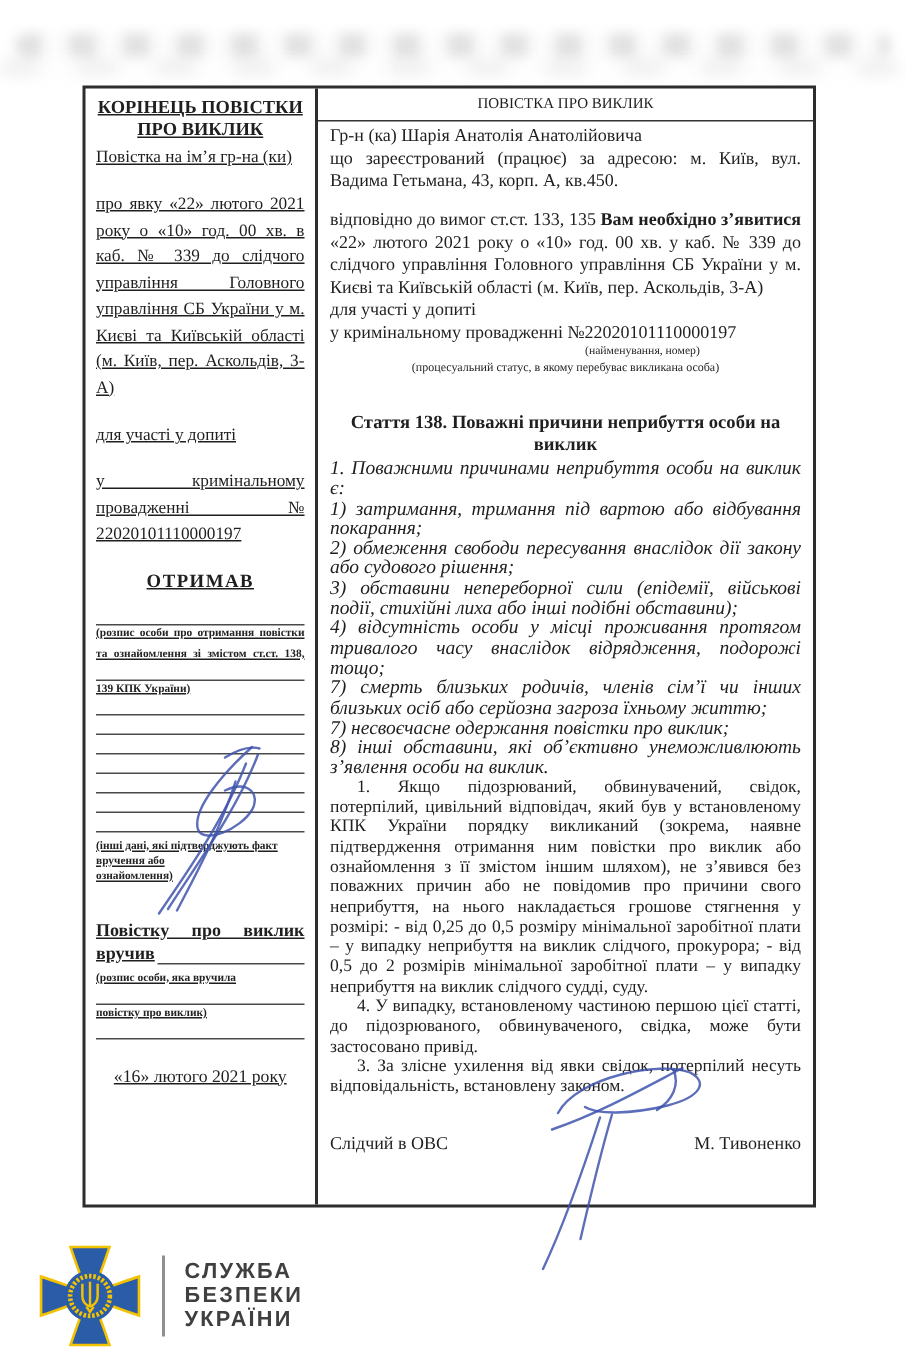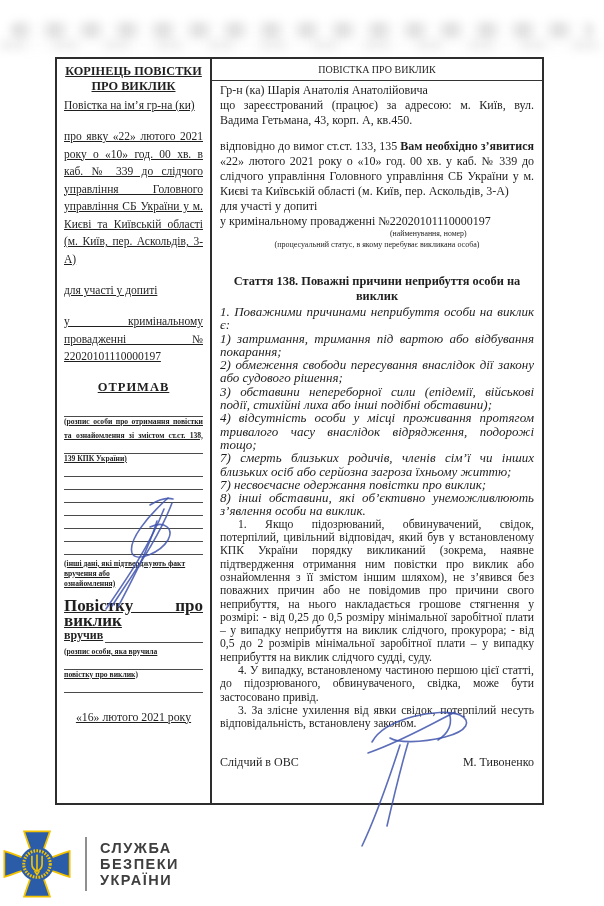--- a/index.html
+++ b/index.html
@@ -33,21 +33,21 @@
   .s-line { line-height:17px; }
   .s-par { text-align:justify; line-height:17.5px; }
   .mt  { margin-top:14px; }
   .mt2 { margin-top:4px; }
   .received { text-align:center; font-weight:bold; font-size:12.5px; letter-spacing:1px; margin:13px 0 8px; }
   .uline { border-bottom:1px solid #4a4a4a; height:12px; }
   .cap { font-size:7.6px; line-height:10px; color:#232323; }
   .cap.b { font-weight:bold; }
   .cap.just { text-align:justify; text-align-last:justify; }
   .cap.center { text-align:left; }
-  .handed { font-weight:bold; font-size:17px; text-align:justify; text-align-last:justify; margin-top:9px; line-height:15px; }
+  .handed { font-weight:bold; font-size:12px; text-align:justify; text-align-last:justify; margin-top:24px; line-height:15px; }
   .handed-row { display:flex; align-items:flex-end; font-weight:bold; font-size:12px; line-height:15px; }
   .fill-line { flex:1; border-bottom:1px solid #4a4a4a; height:12px; margin-left:2px; }
   .stub-date { margin-top:16px; font-size:11.8px;text-align:center; }
 
   
   .main {
     flex:1; box-sizing:border-box; padding:2px 8px 0 8px;
     font-size:12px; display:flex; flex-direction:column; overflow:hidden;
   }
   .m-title { text-align:center; font-weight:normal; font-size:10px; line-height:16px;
@@ -62,21 +62,21 @@
   .art-title { text-align:center; font-weight:bold; font-size:12.4px; line-height:15px; margin-top:24px; margin-bottom:1px; }
   .item { text-align:justify; font-size:13px; line-height:13.3px;font-style:italic; }
   .para { text-align:justify; font-size:11.7px; line-height:13.3px; text-indent:18px; }
   .sig-row { display:flex; justify-content:space-between; margin-top:24px; font-size:12px; line-height:15px; }
 
   
   .sig-overlay { position:absolute; left:0; top:0; width:604px; height:906px; pointer-events:none; }
   .sig-overlay path { fill:none; stroke:#4053ad; stroke-width:1.6; stroke-linecap:round; opacity:.85; }
 
   
-  .logo { position:absolute; left:3px; top:830px; display:flex; align-items:center; }
+  .logo { position:absolute; left:26px; top:830px; display:flex; align-items:center; }
   .emblem { width:68px; height:68px; display:block; }
   .logo-sep { width:2px; height:54px; background:#8f8f8f; margin:0 13px 0 14px; }
   .logo-text { font-family:"Liberation Sans", sans-serif; font-weight:bold; font-size:14.5px;
                line-height:16px; letter-spacing:1.5px; color:#3f3f3f; }
 </style>
 </head>
 <body>
 
 <div class="noise n1"></div>
 <div class="noise n2"></div>

